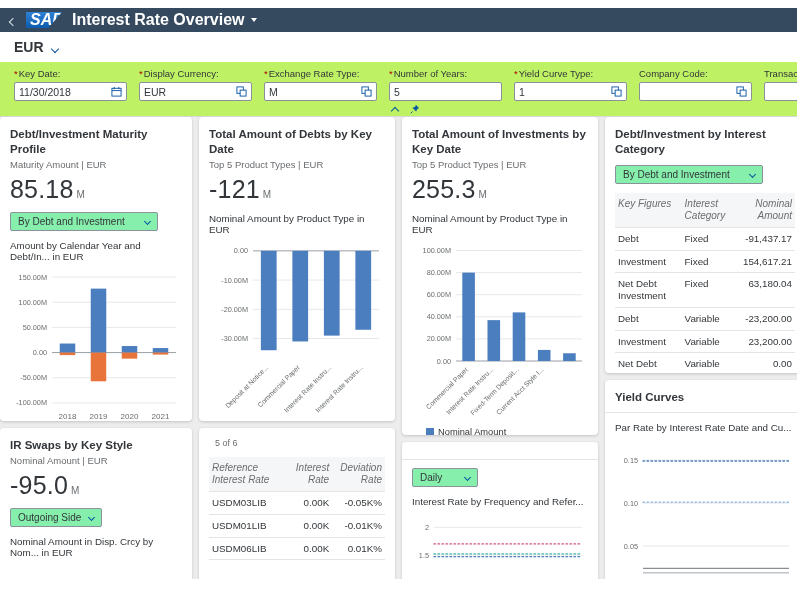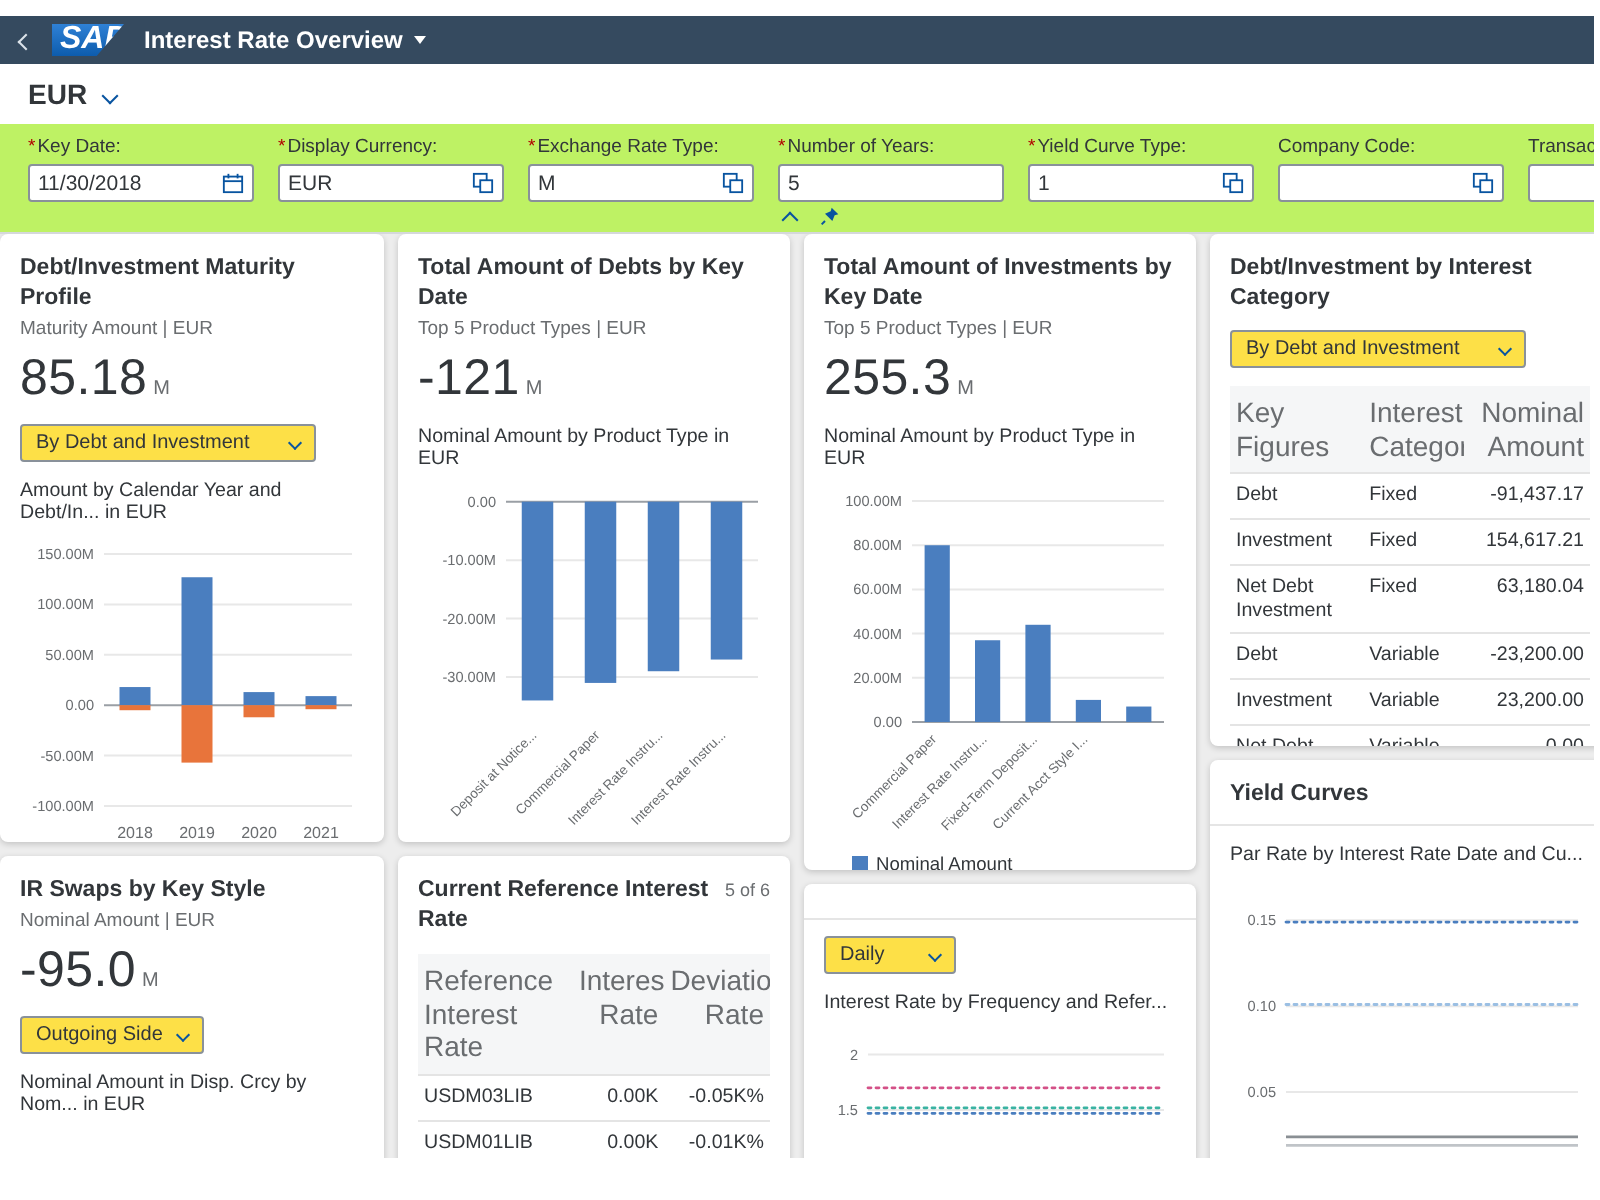--- a/index.html
+++ b/index.html
@@ -9,21 +9,21 @@
 
   
   .shell { height:24px; background:#354a5f; display:flex; align-items:center; padding:0 10px; gap:10px; }
   .chev { display:inline-block; width:6px; height:6px; border-right:1.6px solid #0854a0; border-bottom:1.6px solid #0854a0; transform:rotate(45deg); }
   .chev.white { border-color:#dce3ea; }
   .chev.left { transform:rotate(135deg); }
   .chev.up { transform:rotate(-135deg); }
   .sap-logo { height:16px; width:36px; background:linear-gradient(180deg,#2f81d6,#0d5cad);
               clip-path:polygon(0 0,100% 0,62% 100%,0 100%); color:#fff; font-style:italic; font-weight:bold;
               font-size:16px; display:flex; align-items:center; padding-left:4px; }
-  .shell-title { color:#fff; font-size:12px; font-weight:bold; display:flex; align-items:center; gap:6px; cursor:pointer; }
+  .shell-title { color:#fff; font-size:16px; font-weight:bold; display:flex; align-items:center; gap:6px; cursor:pointer; }
   .tri { width:0; height:0; border-left:3.5px solid transparent; border-right:3.5px solid transparent; border-top:4px solid #fff; }
 
   
   .subheader { height:30px; background:#fff; display:flex; align-items:center; gap:8px; padding:0 14px; }
   .variant-title { font-size:14px; font-weight:bold; color:#32363a; }
 
   
   .filter-area { background:#bef264; padding:5px 0 0 14px; border-bottom:1px solid #d5d8db; }
   .ffields { display:flex; }
   .ffield { width:113px; margin-right:12px; flex:none; }
@@ -48,21 +48,21 @@
   .card-head { display:flex; justify-content:space-between; align-items:baseline; }
   .card-title { font-size:11.5px; font-weight:bold; color:#32363a; line-height:1.3; }
   .count { font-size:9px; color:#6a6d70; white-space:nowrap; margin-left:6px; }
   .card-sub { font-size:9.5px; color:#6a6d70; margin-top:2px; }
   .kpi { margin-top:5px; display:flex; align-items:baseline; }
   .kpi-num { font-size:25px; color:#32363a; letter-spacing:.2px; }
   .kpi-unit { font-size:10px; color:#6a6d70; margin-left:3px; }
   .divider { height:1px; background:#e5e5e5; margin:7px -10px 0; }
 
   .dd { display:inline-flex; align-items:center; gap:8px; border:1px solid #89919a; border-radius:2px;
-        padding:3px 7px; font-size:10px; color:#32363a; margin-top:8px; background:#fde047; cursor:pointer; }
+        padding:3px 7px; font-size:10px; color:#32363a; margin-top:8px; background:#86efac; cursor:pointer; }
   .dd.wide { width:148px; justify-content:space-between; }
   .dd.small { width:66px; justify-content:space-between; }
   .dd .chev { width:5px; height:5px; }
 
   .chart-title { font-size:9.8px; color:#32363a; margin-top:9px; }
   .chart { width:100%; }
   .chart-maturity { height:156px; margin-top:4px; }
   .chart-debts { height:180px; margin-top:4px; }
   .chart-investments { height:186px; margin-top:4px; }
   .chart-historic { height:84px; margin-top:6px; }
@@ -70,21 +70,21 @@
 
   .legend { display:flex; gap:14px; font-size:9.3px; color:#32363a; margin-top:2px; padding-left:14px; }
   .lg-item { display:flex; align-items:center; }
   .lg-sq { width:8px; height:8px; display:inline-block; margin-right:4px; }
 
   
   .stable { margin-top:9px; }
   .trow { display:flex; border-bottom:1px solid #e4e4e4; }
   .trow.thead { background:#f5f6f7; color:#6a6d70; }
   .tc { padding:5px 3px; font-size:9.8px; color:#32363a; line-height:1.2; overflow:hidden; }
-  .thead .tc { color:#6a6d70; font-size:14px; }
+  .thead .tc { color:#6a6d70; font-size:10px;font-style:italic; }
   .cat-table .c0 { width:37%; } .cat-table .c1 { width:28%; } .cat-table .c2 { width:35%; text-align:right; }
   .ref-table .c0 { width:44%; } .ref-table .c1 { width:26%; text-align:right; } .ref-table .c2 { width:30%; text-align:right; }
 </style>
 </head>
 <body>
 
 <div class="app">
 
   <header class="shell">
     <span class="back-btn"><span class="chev white left"></span></span>
@@ -281,21 +281,20 @@
         <div class="legend">
           <span class="lg-item">
 
             <span>Nominal Amount</span>
           </span>
         </div>
       </section>
 
       <section class="card h-ref">
         <div class="card-head">
-          <div class="card-title">Current Reference Interest Rate</div>
           <div class="count">5 of 6</div>
         </div>
         <div class="stable ref-table">
             <div class="trow thead">
               <div class="tc c0">Reference Interest Rate</div>
               <div class="tc c1">Interest Rate</div>
               <div class="tc c2">Deviation Rate</div>
             </div>
             <div class="trow">
               <div class="tc c0">USDM03LIB</div>

